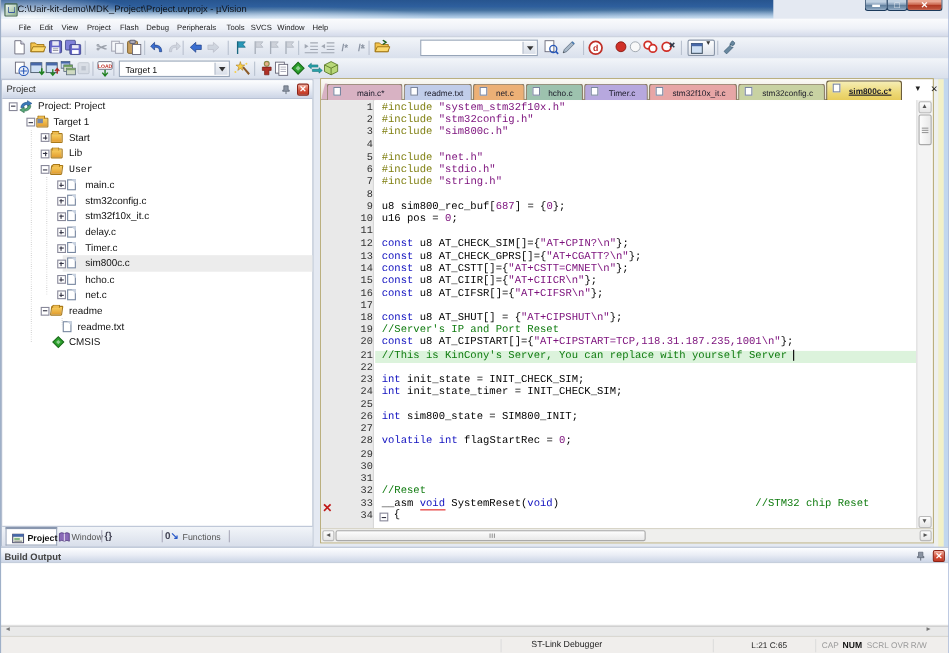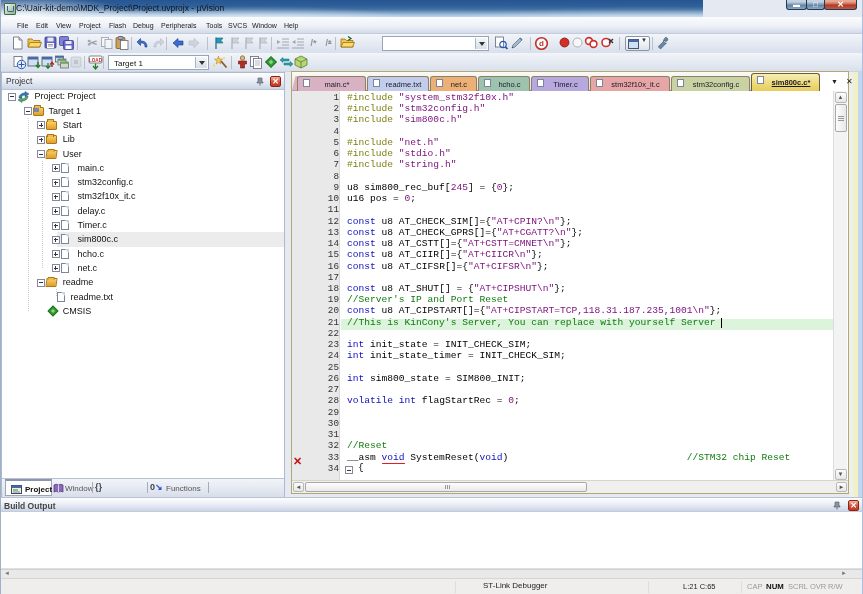--- a/index.html
+++ b/index.html
@@ -450,21 +450,21 @@
         <span class="lbl" style="left:60.7px;">Start</span>
       </div>
 <div class="trow" style="top:59.7px;width:282px;">
         <span class="ebox plus" style="left:35.3px;"></span>
         <span class="fold" style="left:44px;"></span>
         <span class="lbl" style="left:60.7px;">Lib</span>
       </div>
 <div class="trow" style="top:74.0px;width:282px;">
         <span class="ebox" style="left:35.3px;"></span>
         <span class="fold fopen" style="left:44px;"></span>
-        <span class="lbl" style="left:60.7px;">User</span>
+        <span class="lbl" style="left:60.7px;font-family:Liberation Mono, monospace;">User</span>
       </div>
 <div class="trow" style="top:88.3px;width:282px;">
         <span class="ebox plus" style="left:49.7px;"></span>
         <span class="doc" style="left:59px;"></span>
         <span class="lbl" style="left:75.5px;">main.c</span>
       </div>
 <div class="trow" style="top:102.6px;width:282px;">
         <span class="ebox plus" style="left:49.7px;"></span>
         <span class="doc" style="left:59px;"></span>
         <span class="lbl" style="left:75.5px;">stm32config.c</span>
@@ -586,21 +586,21 @@
   <div class="abs" id="ecode">
     <div id="hl21"></div>
     <pre id="codepre"><span class="pp">#include</span> <span class="str">"system_stm32f10x.h"</span>
 <span class="pp">#include</span> <span class="str">"stm32config.h"</span>
 <span class="pp">#include</span> <span class="str">"sim800c.h"</span>
 
 <span class="pp">#include</span> <span class="str">"net.h"</span>
 <span class="pp">#include</span> <span class="str">"stdio.h"</span>
 <span class="pp">#include</span> <span class="str">"string.h"</span>
 
-u8 sim800_rec_buf[<span class="num">245</span>] = {<span class="num">0</span>};
+u8 sim800_rec_buf[<span class="num">687</span>] = {<span class="num">0</span>};
 u16 pos = <span class="num">0</span>;
 
 <span class="kw">const</span> u8 AT_CHECK_SIM[]={<span class="str">"AT+CPIN?\n"</span>};
 <span class="kw">const</span> u8 AT_CHECK_GPRS[]={<span class="str">"AT+CGATT?\n"</span>};
 <span class="kw">const</span> u8 AT_CSTT[]={<span class="str">"AT+CSTT=CMNET\n"</span>};
 <span class="kw">const</span> u8 AT_CIIR[]={<span class="str">"AT+CIICR\n"</span>};
 <span class="kw">const</span> u8 AT_CIFSR[]={<span class="str">"AT+CIFSR\n"</span>};
 
 <span class="kw">const</span> u8 AT_SHUT[] = {<span class="str">"AT+CIPSHUT\n"</span>};
 <span class="cmt">//Server's IP and Port Reset</span>

